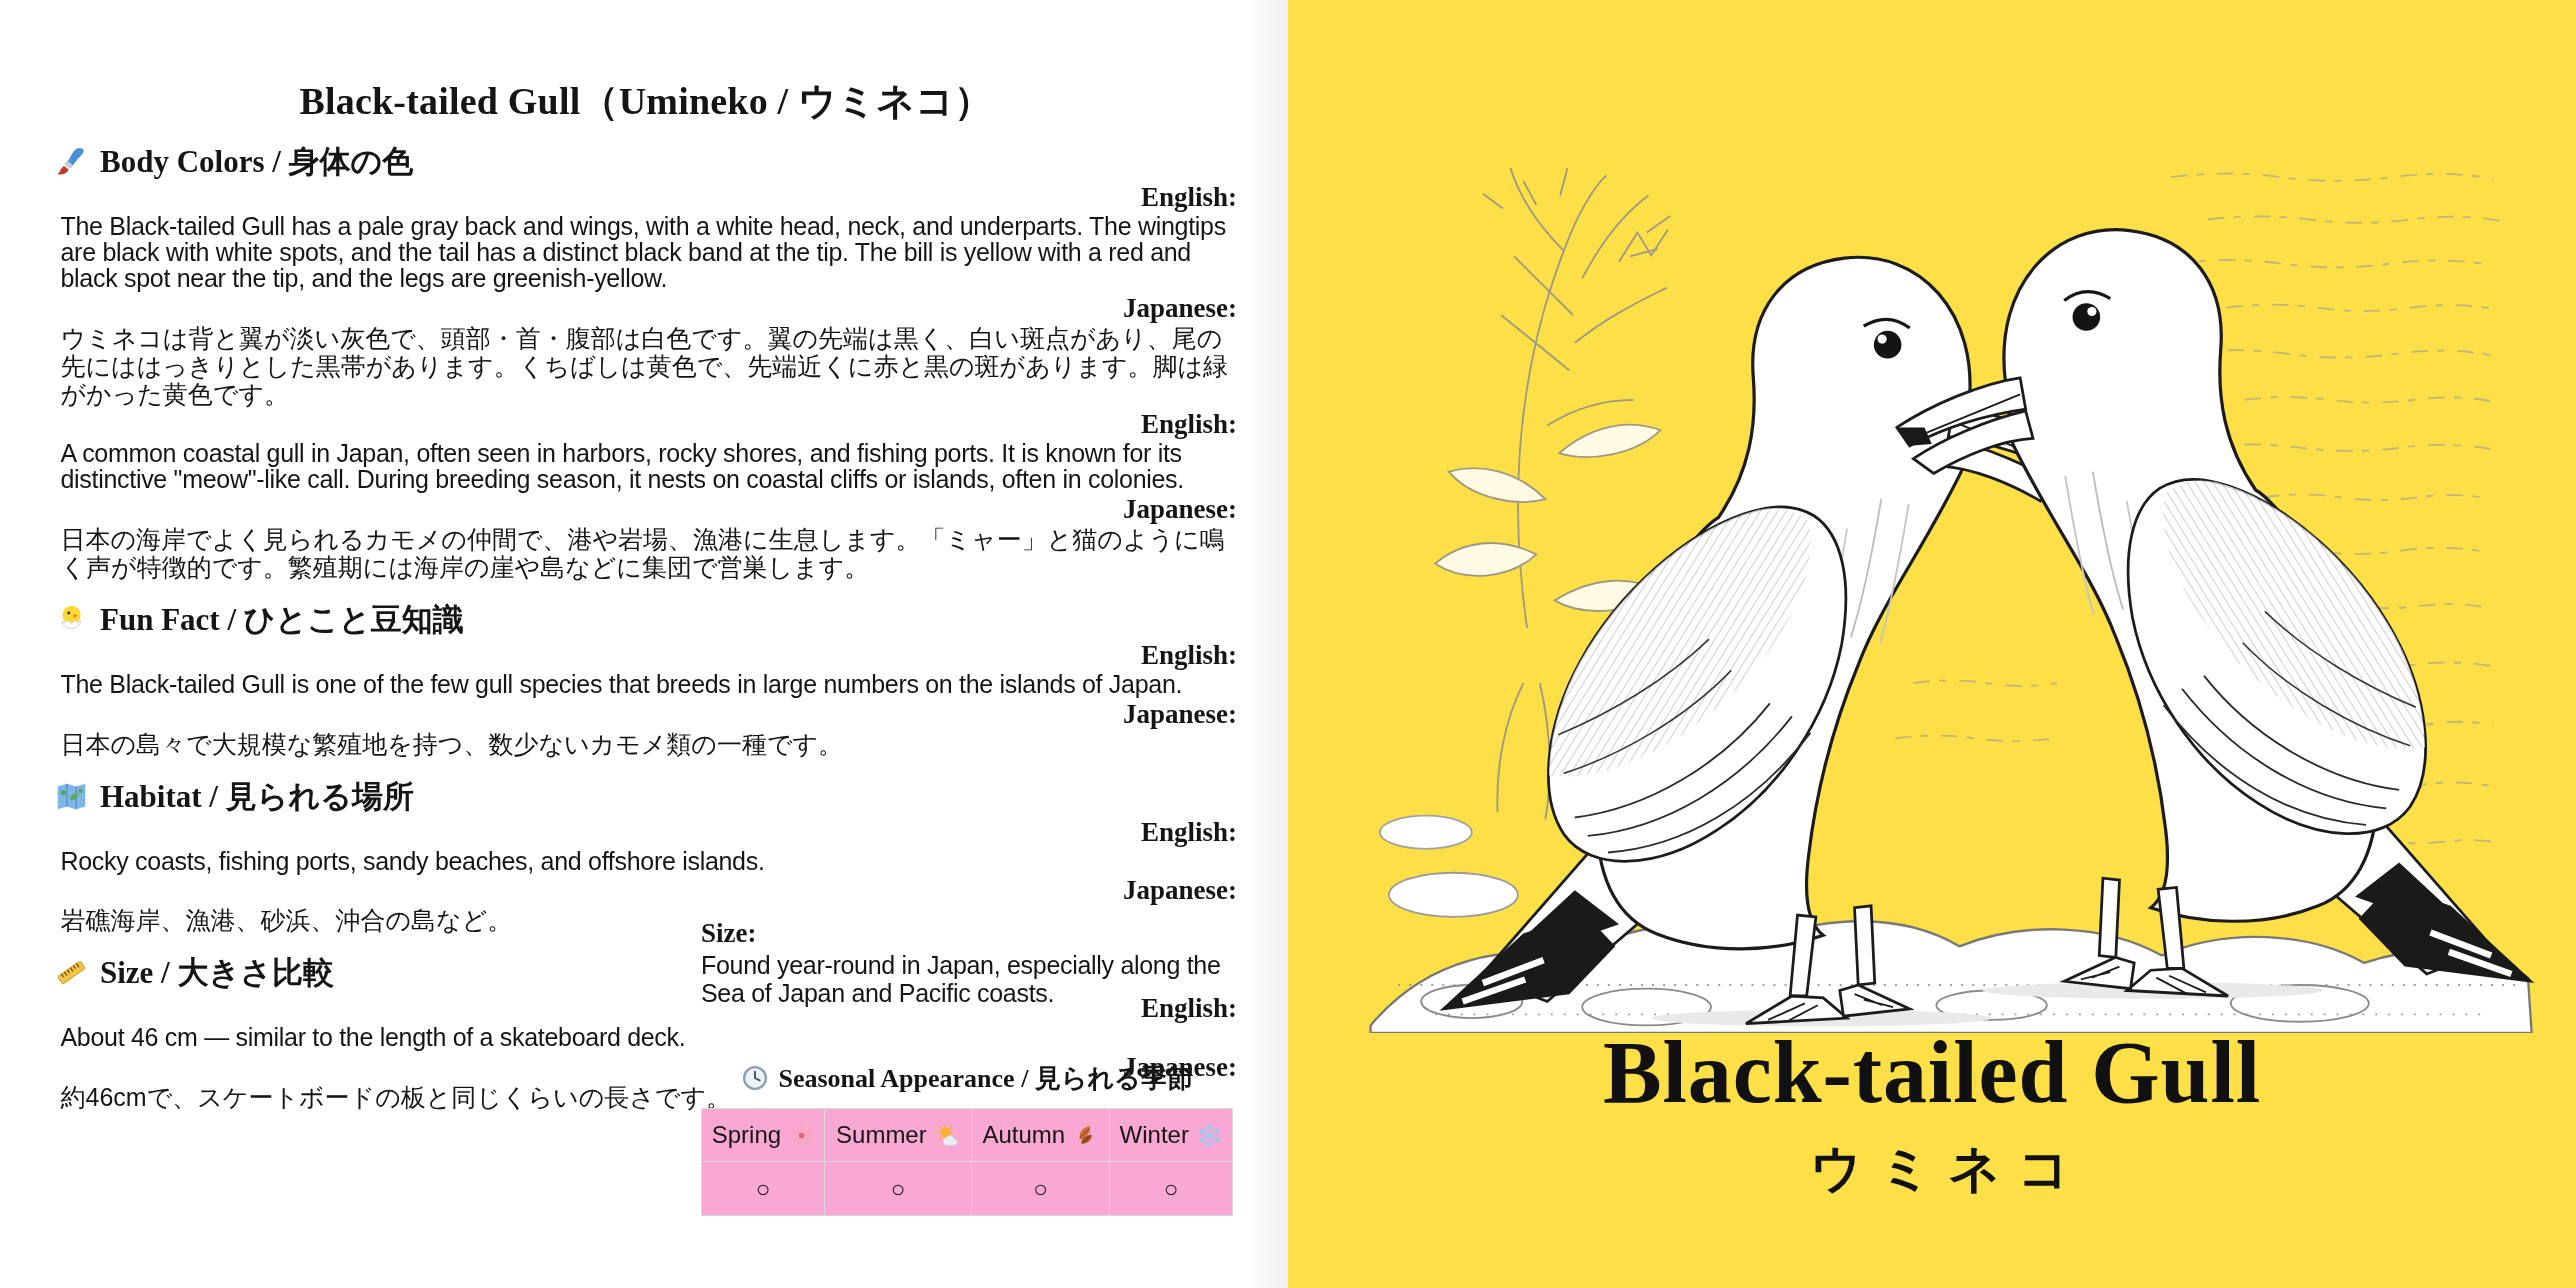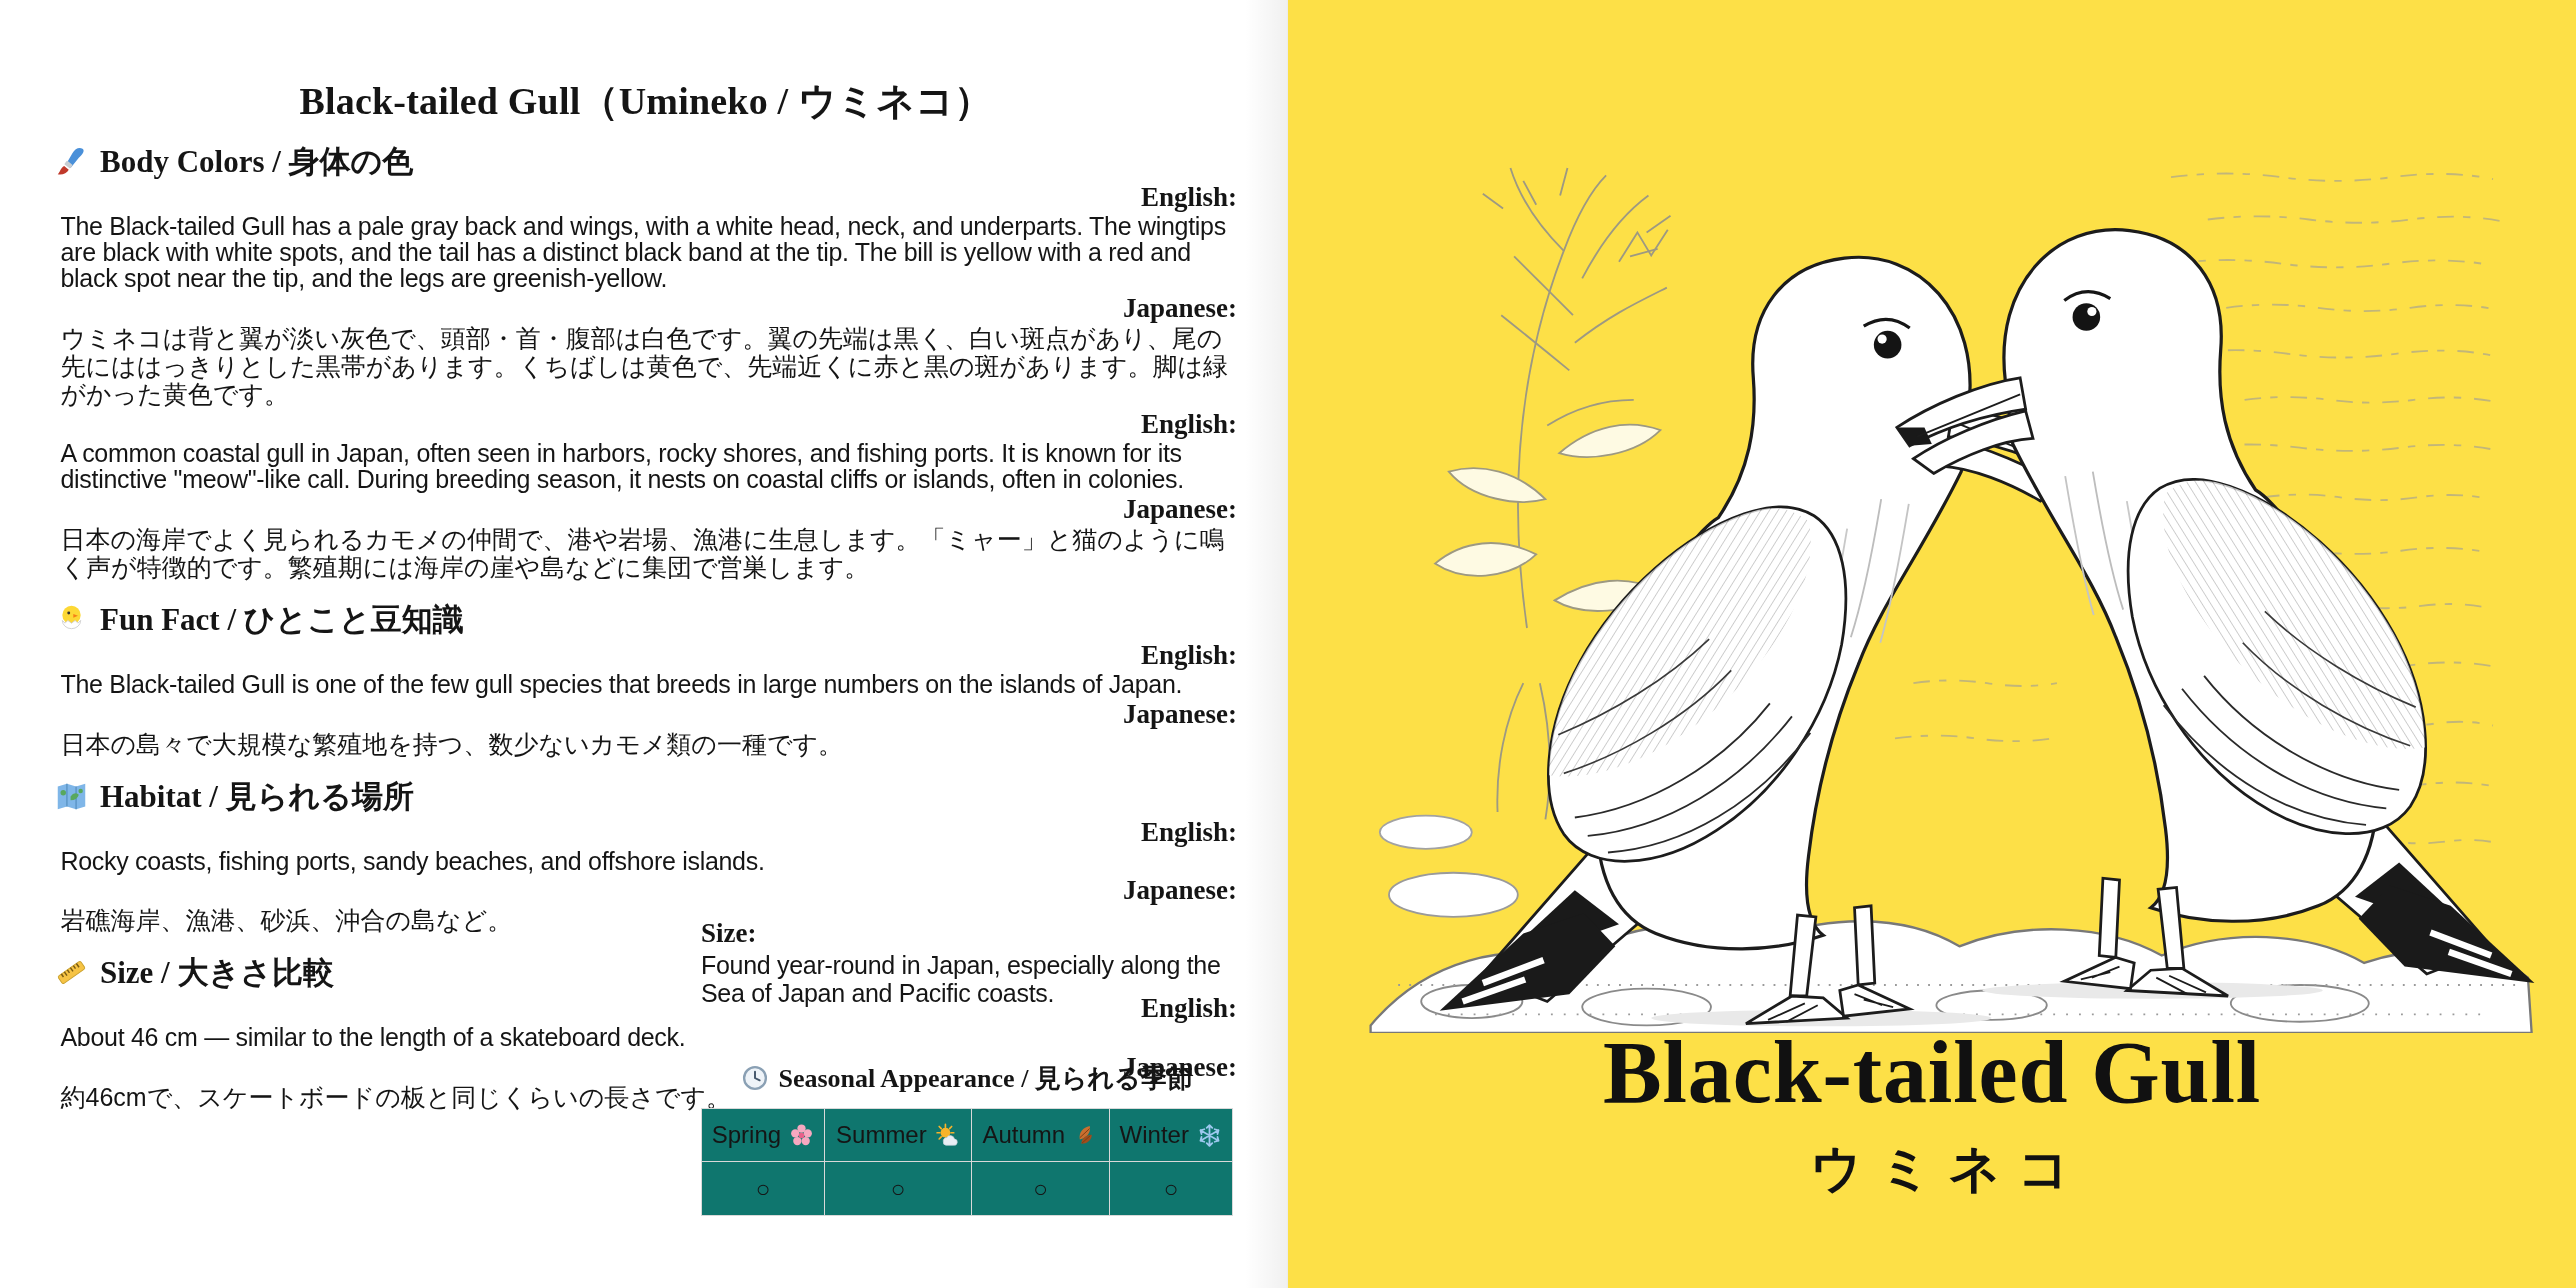--- a/index.html
+++ b/index.html
@@ -44,21 +44,21 @@
   .memo-label{font-family:"Liberation Serif","DejaVu Serif",serif;font-weight:700;font-size:27px;line-height:31px;}
   .memo-text{margin:1.8px 0 0 0;font-size:25px;line-height:28px;letter-spacing:-0.3px;}
   .seasonal{margin-top:56px;}
   .seasonal-head{
     display:flex;justify-content:center;align-items:center;gap:9.2px;
     font-family:"Liberation Serif","DejaVu Serif",serif;font-weight:700;
     font-size:26px;line-height:31px;
   }
   .seasonal-head .icon svg{width:28px;height:28px;}
   table.season{
-    margin-top:14.7px;width:100%;border-collapse:collapse;background:#0f766e;
+    margin-top:14.7px;width:100%;border-collapse:collapse;background:#f9a8d4;
   }
   table.season th,table.season td{
     border:1.8px solid #d9d9d9;text-align:center;font-weight:400;
   }
   table.season th{font-size:24px;padding:12px 3.7px;}
   table.season th .hcell{display:flex;justify-content:center;align-items:center;gap:8.3px;}
   table.season th .icon svg{width:25px;height:25px;}
   table.season td{font-size:24px;padding:11px 3.7px;height:31px;}
   
   .right-page{position:relative;flex:1;background:#fde047;}

